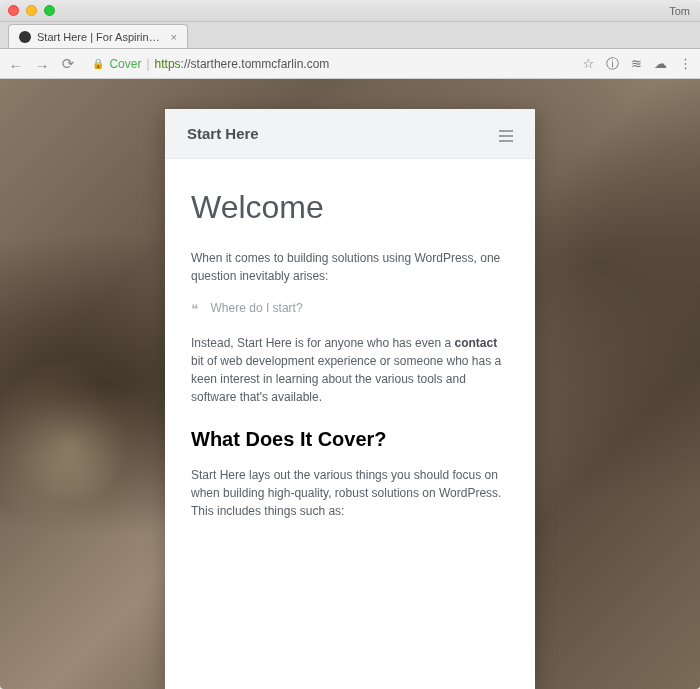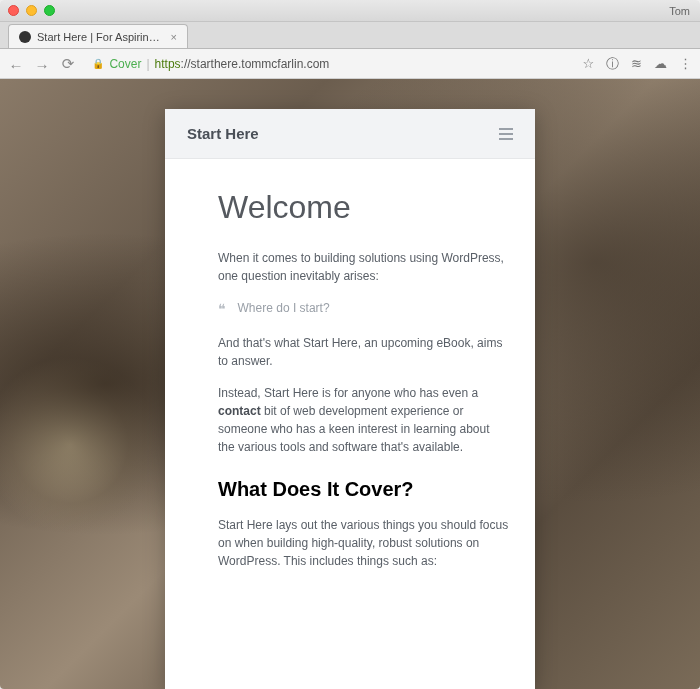--- a/index.html
+++ b/index.html
@@ -124,47 +124,46 @@
       box-shadow: 0 4px 20px rgba(0,0,0,0.25);
       height: calc(100% - 30px);
       overflow: hidden;
       display: flex;
       flex-direction: column;
     }
     .card-header {
       background: #f2f3f5;
       padding: 16px 22px;
       display: flex;
-      align-items: center;
+      align-items: flex-end;
       justify-content: space-between;
       border-bottom: 1px solid #e6e7e9;
     }
     .site-title {
       font-size: 15px;
       font-weight: 700;
       color: #4a4f57;
     }
     .menu-icon {
       display: flex;
       flex-direction: column;
       gap: 3px;
     }
     .menu-icon span {
       display: block;
       width: 14px;
       height: 2px;
       background: #9aa0a8;
     }
     .card-body {
-      padding: 24px 26px 10px 34px;
+      padding: 24px 26px 10px 26px;
       overflow: hidden;
       color: #5a6068;
       font-size: 12px;
       line-height: 1.5;
-      margin-left: 19px;
     }
     .card-body h1 {
       font-size: 32px;
       font-weight: 300;
       color: #55595f;
       margin-bottom: 18px;
     }
     .card-body h2 {
       font-size: 20px;
       font-weight: 600;
@@ -243,21 +242,20 @@
       <div class="card-body">
         <h1>Welcome</h1>
 
         <p>When it comes to building solutions using WordPress, one question inevitably arises:</p>
 
         <div class="blockquote">
           <span class="quote-mark">❝</span>
           <span>Where do I start?</span>
         </div>
 
-        <p>And that's what Start Here, an upcoming eBook, aims to answer.</p>
 
 
         <p><span>Instead, Start Here is for anyone who has even a </span><strong>contact</strong><span> bit of web development experience or someone who has a keen interest in learning about the various tools and software that's available.</span></p>
 
 
         <h2>What Does It Cover?</h2>
 
         <p>Start Here lays out the various things you should focus on when building high-quality, robust solutions on WordPress. This includes things such as:</p>
       </div>
     </div>

